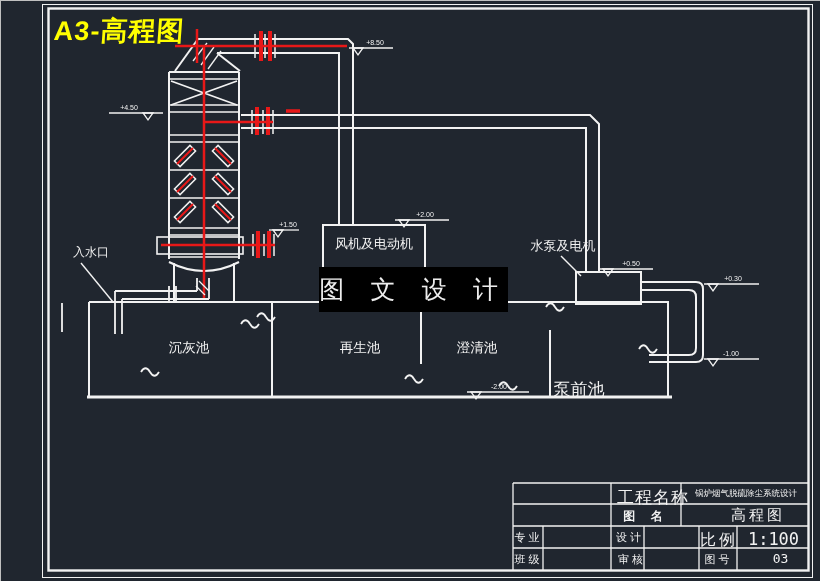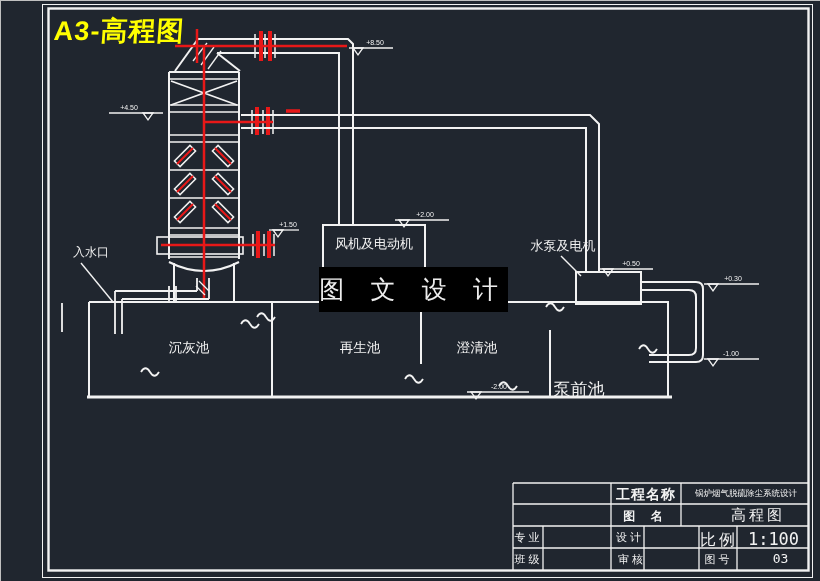--- a/index.html
+++ b/index.html
@@ -182,21 +182,21 @@
 <div class="watermark">图 文 设 计</div>
 
 <div class="lbl" style="left:62px;top:244px;width:56px;font-size:12px;">入水口</div>
 <div class="lbl" style="left:324px;top:235px;width:98px;">风机及电动机</div>
 <div class="lbl" style="left:524px;top:237px;width:76px;">水泵及电机</div>
 <div class="lbl" style="left:152px;top:339px;width:72px;font-size:13.5px;">沉灰池</div>
 <div class="lbl" style="left:323px;top:339px;width:72px;font-size:13.5px;">再生池</div>
 <div class="lbl" style="left:440px;top:339px;width:72px;font-size:13.5px;">澄清池</div>
 <div class="lbl" style="left:542px;top:339px;width:72px;font-size:17px;margin-top:40px;">泵前池</div>
 
-<div class="tb" style="left:610px;top:485px;width:70px;font-size:14px;font-weight:bold;letter-spacing:1px;">工程名称</div>
+<div class="tb" style="left:610px;top:485px;width:70px;font-size:17px;font-weight:normal;letter-spacing:1px;padding-left:6px;">工程名称</div>
 <div class="tb" style="left:682px;top:487px;width:126px;font-size:8.5px;">锅炉烟气脱硫除尘系统设计</div>
 <div class="tb" style="left:610px;top:507px;width:70px;font-size:12px;font-weight:bold;letter-spacing:6px;">图 名</div>
 <div class="tb" style="left:682px;top:505px;width:150px;font-size:15px;letter-spacing:3px;">高程图</div>
 <div class="tb" style="left:513px;top:529px;width:29px;font-size:11px;letter-spacing:3px;">专业</div>
 <div class="tb" style="left:611px;top:529px;width:36px;font-size:11px;letter-spacing:3px;">设计</div>
 <div class="tb" style="left:699px;top:529px;width:37px;font-size:16px;letter-spacing:3px;">比例</div>
 <div class="tb" style="left:737px;top:528px;width:71px;font-size:17px;font-family:'DejaVu Sans Mono',monospace;">1:100</div>
 <div class="tb" style="left:513px;top:551px;width:29px;font-size:11px;letter-spacing:3px;">班级</div>
 <div class="tb" style="left:611px;top:551px;width:40px;font-size:11px;letter-spacing:3px;">审核</div>
 <div class="tb" style="left:699px;top:551px;width:37px;font-size:11px;letter-spacing:3px;">图号</div>

